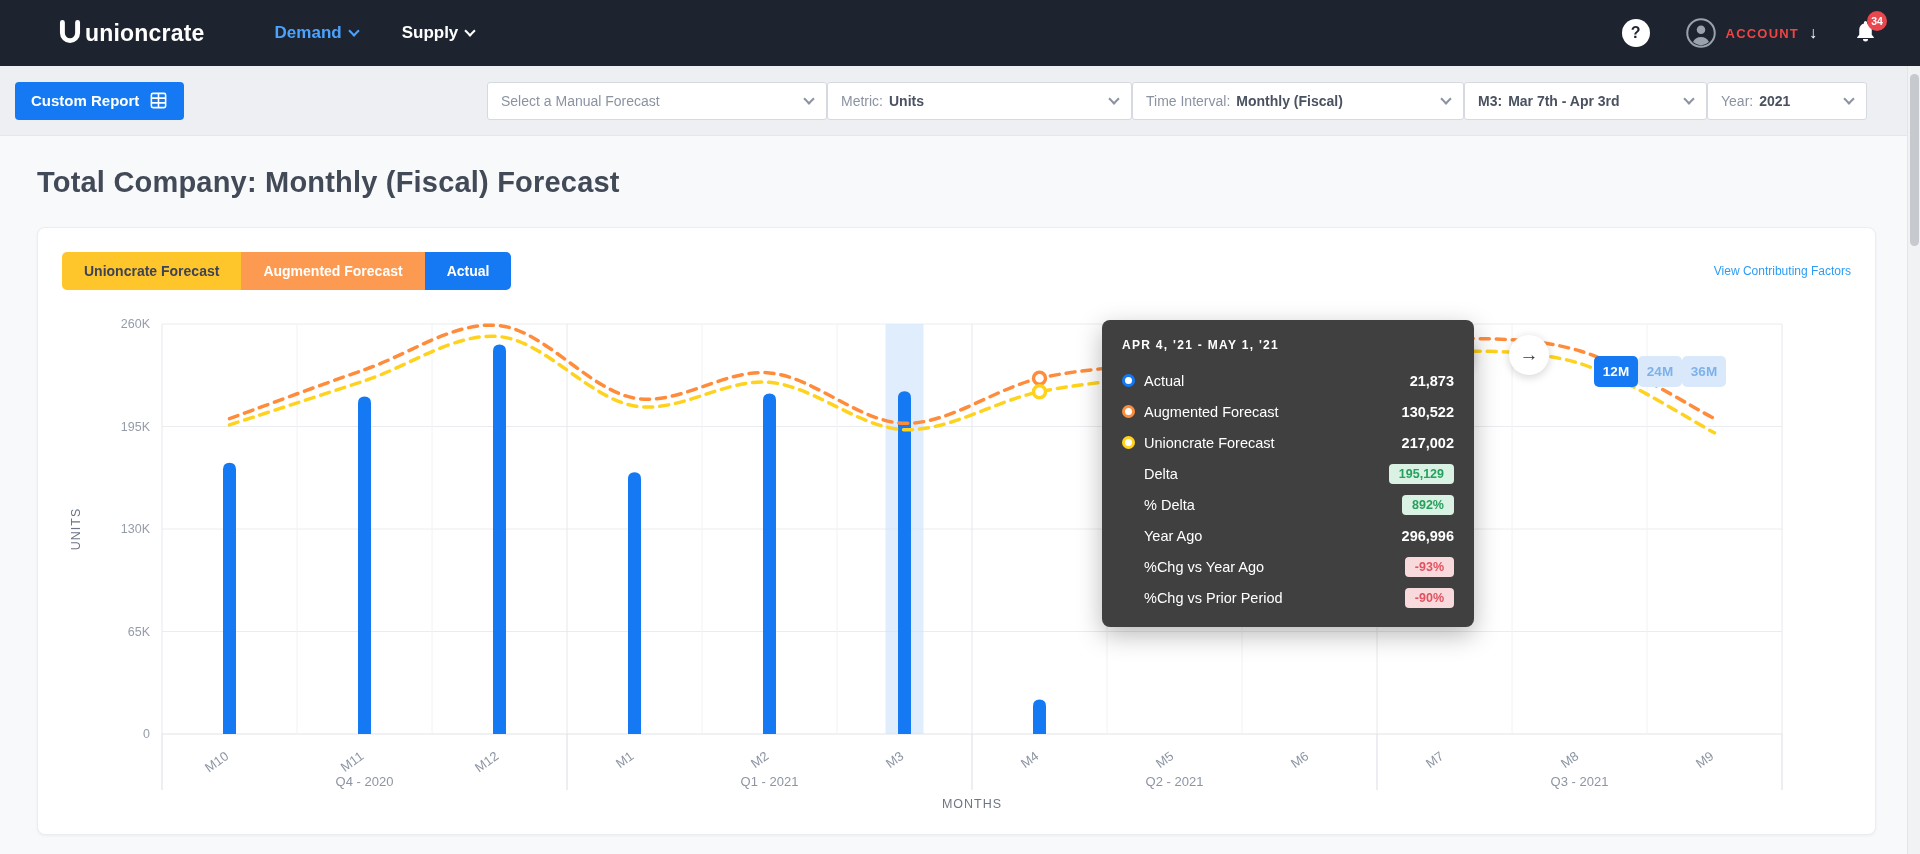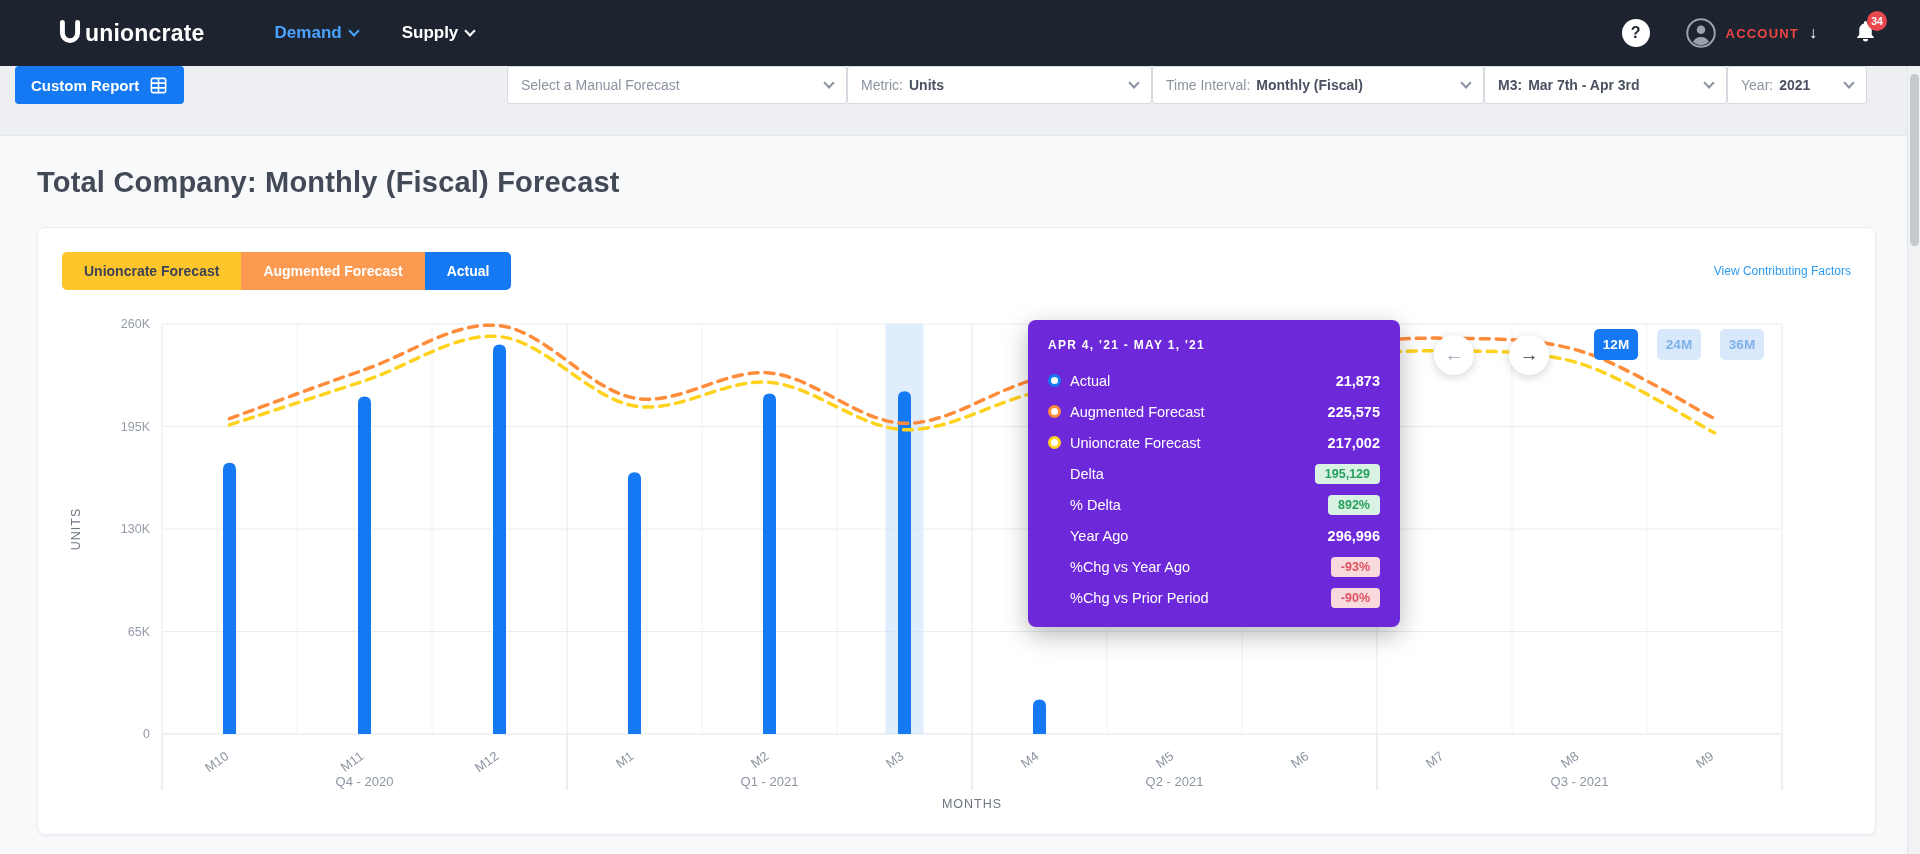--- a/index.html
+++ b/index.html
@@ -17,21 +17,21 @@
   .chev{width:8px;height:8px;border-right:2.2px solid currentColor;border-bottom:2.2px solid currentColor;transform:rotate(45deg);margin-top:-5px}
   .nav-right{display:flex;align-items:center;gap:36px}
   .help-circle{width:28px;height:28px;border-radius:50%;background:#fff;color:#1d2430;display:flex;align-items:center;justify-content:center;font-size:16px;font-weight:700;cursor:pointer}
   .account{display:flex;align-items:center;gap:10px;cursor:pointer}
   .account-label{color:#ef4444;font-size:13px;font-weight:700;letter-spacing:1.2px}
   .account-caret{color:#fff;font-size:16px}
   .bell-wrap{position:relative;cursor:pointer}
   .notif-badge{position:absolute;top:-8px;right:-9px;min-width:20px;height:20px;border-radius:10px;background:#e8484d;color:#fff;font-size:10.5px;font-weight:700;display:flex;align-items:center;justify-content:center;padding:0 4px}
 
   
-  .toolbar{height:70px;background:#edeff2;display:flex;align-items:flex-start;justify-content:space-between;padding:0 53px 0 15px;border-bottom:1px solid #e3e6ea}
+  .toolbar{height:70px;background:#edeff2;display:flex;align-items:center;justify-content:space-between;padding:0 53px 0 15px;border-bottom:1px solid #e3e6ea}
   .custom-report{background:#1479f2;color:#fff;border:none;border-radius:4px;height:38px;display:flex;align-items:center;gap:10px;padding:0 16px;font-size:15px;font-weight:700;font-family:inherit;cursor:pointer}
   .dd-row{display:flex;}
   .dd{background:#fff;border:1px solid #d5d9e0;border-radius:3px;height:38px;display:flex;align-items:center;padding:0 13px;gap:6px;cursor:pointer;font-size:14px}
   .dd-label{color:#8b93a2;white-space:nowrap}
   .dd-value{color:#4a5160;font-weight:700;white-space:nowrap}
   .dd-value.placeholder{color:#8b93a2;font-weight:400}
   .chev-dn{width:8px;height:8px;border-right:2px solid #8b93a2;border-bottom:2px solid #8b93a2;transform:rotate(45deg);margin:-4px 0 0 auto}
 
   
   .page-title{margin:30px 0 0 37px;font-size:29px;font-weight:600;color:#434a57;letter-spacing:.2px}
@@ -42,37 +42,37 @@
   .seg-yellow{background:#ffc62c;color:#3d4354}
   .seg-orange{background:#fd9a52;color:#fff}
   .seg-blue{background:#1479f2;color:#fff}
   .view-link{color:#2d9cf4;font-size:12px;text-decoration:none;cursor:pointer}
 
   .chart-wrap{position:relative;width:1791px;height:510px}
   .chart-wrap svg{display:block}
   .chart-wrap svg text{font-family:"Liberation Sans","DejaVu Sans",sans-serif}
 
   
-  .tooltip{position:absolute;left:966px;top:16px;width:372px;background:#6d28d9;border-radius:8px;padding:18px 20px 14px;box-shadow:0 8px 26px rgba(0,0,0,.28);z-index:5;color:#fff}
+  .tooltip{position:absolute;left:1040px;top:16px;width:372px;background:#404040;border-radius:8px;padding:18px 20px 14px;box-shadow:0 8px 26px rgba(0,0,0,.28);z-index:5;color:#fff}
   .tt-title{font-size:12px;font-weight:700;letter-spacing:1.3px;margin-bottom:13px}
   .tt-row{display:flex;align-items:center;justify-content:space-between;min-height:31px;font-size:14.5px}
   .tt-label{display:flex;align-items:center;gap:9px}
   .tt-row.indent .tt-label{padding-left:22px}
   .ring{width:13px;height:13px;border-radius:50%;background:#fff;border:3.5px solid;flex:0 0 auto}
   .ring-blue{border-color:#1479f2}.ring-orange{border-color:#ff8c3a}.ring-yellow{border-color:#ffd21e}
   .tt-value{font-weight:700}
   .badge{border-radius:4px;padding:3px 10px;font-size:12.5px;font-weight:700}
   .badge-green{background:#d9f2e3;color:#27a05d}
   .badge-red{background:#f8d9dc;color:#e05260}
 
   
   .arrow-btn{position:absolute;width:40px;height:40px;border-radius:50%;background:#fff;border:none;box-shadow:0 2px 10px rgba(0,0,0,.18);display:flex;align-items:center;justify-content:center;font-size:19px;font-family:inherit;cursor:pointer;z-index:4}
   .arrow-prev{left:1372px;top:31px;color:#9aa1ad}
   .arrow-next{left:1447px;top:31px;color:#2f3540}
-  .range-group{position:absolute;left:1532px;top:25px;display:flex;gap:19px;z-index:4}
+  .range-group{position:absolute;left:1532px;top:52px;display:flex;z-index:4}
   .range-btn{min-width:44px;height:31px;border:none;border-radius:5px;font-family:inherit;font-weight:700;font-size:13.5px;background:#d9e9fb;color:#7db1e8;display:flex;align-items:center;justify-content:center;padding:0 8px;cursor:pointer}
   .range-btn.active{background:#1479f2;color:#fff}
 
   
   .scrollbar-track{position:absolute;right:0;top:66px;bottom:0;width:13px;background:#f1f2f4;border-left:1px solid #e4e5e8}
   .scrollbar-thumb{position:absolute;left:2px;top:8px;width:9px;height:172px;border-radius:5px;background:#c6c9ce}
 </style>
 </head>
 <body>
 
@@ -138,21 +138,21 @@
     <div class="dd" style="width:332px">
       <span class="dd-label">Time Interval:</span>
       <span class="dd-value">Monthly (Fiscal)</span>
       <span class="chev-dn"></span>
     </div>
     <div class="dd" style="width:243px">
       <span class="dd-label" style="color:#4a5160;font-weight:700">M3:</span>
       <span class="dd-value">Mar 7th - Apr 3rd</span>
       <span class="chev-dn"></span>
     </div>
-    <div class="dd" style="width:140px">
+    <div class="dd" style="width:160px">
       <span class="dd-label">Year:</span>
       <span class="dd-value">2021</span>
       <span class="chev-dn"></span>
     </div>
   </div>
 </div>
 
 <h1 class="page-title">Total Company: Monthly (Fiscal) Forecast</h1>
 
 <section class="card">
@@ -242,21 +242,21 @@
           <span>Actual</span>
         </span>
         <span class="tt-value">21,873</span>
       </div>
 
       <div class="tt-row">
         <span class="tt-label">
           <span class="ring ring-orange"></span>
           <span>Augmented Forecast</span>
         </span>
-        <span class="tt-value">225,575</span>
+        <span class="tt-value">130,522</span>
       </div>
 
       <div class="tt-row">
         <span class="tt-label">
           <span class="ring ring-yellow"></span>
           <span>Unioncrate Forecast</span>
         </span>
         <span class="tt-value">217,002</span>
       </div>
 

